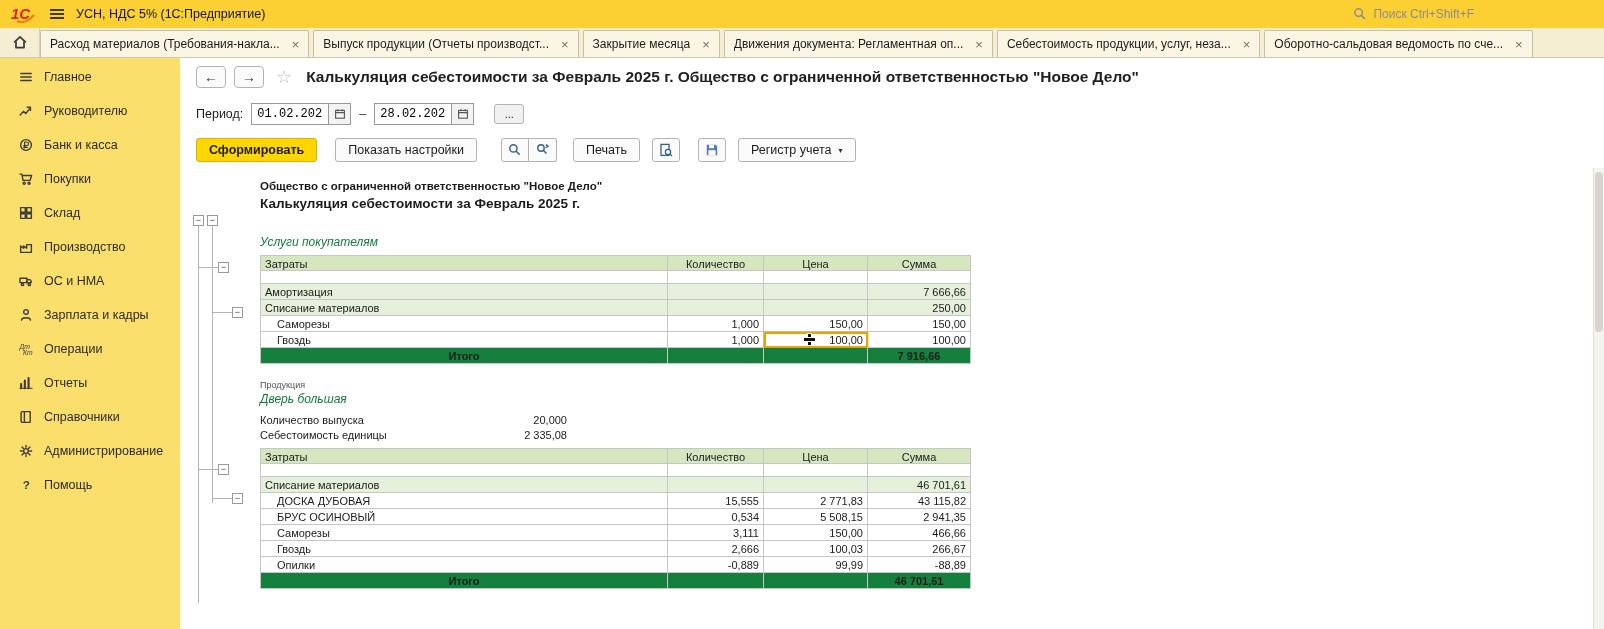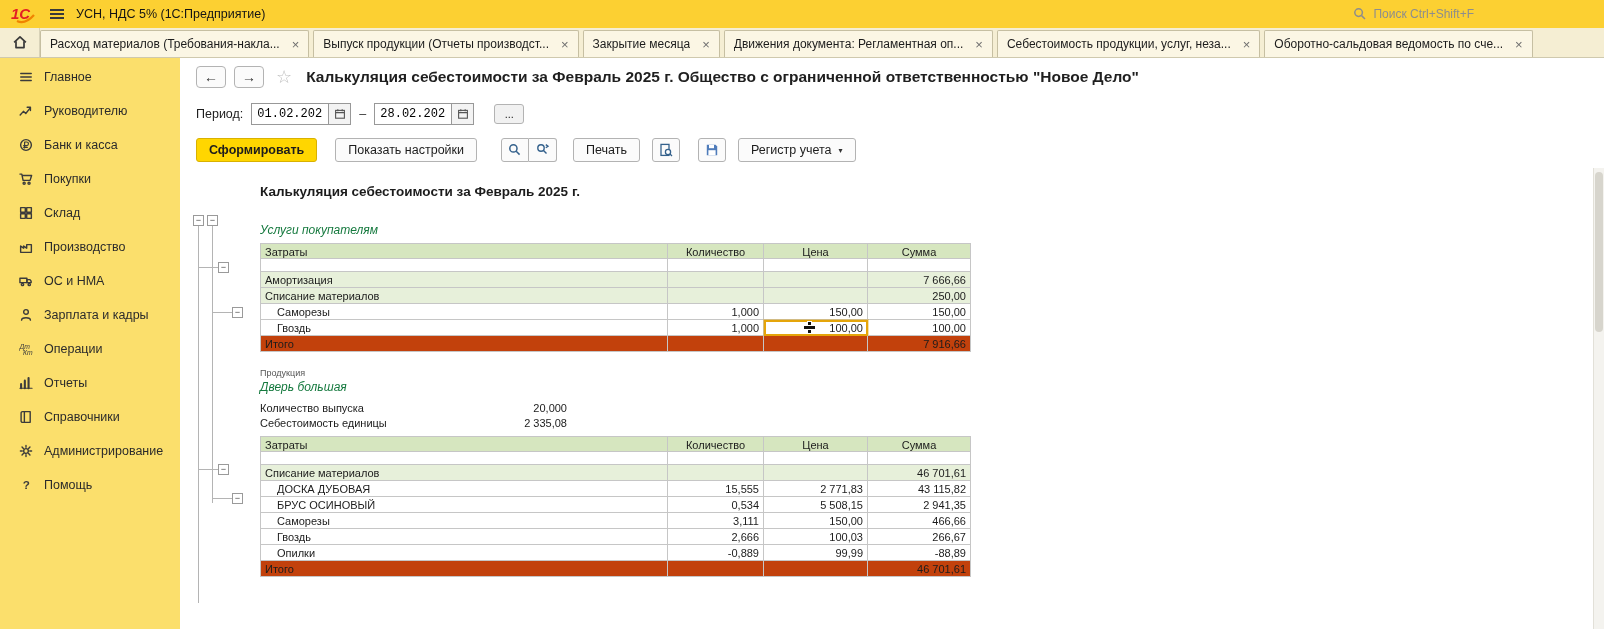--- a/index.html
+++ b/index.html
@@ -74,21 +74,21 @@
   .tcell { border-right:1px solid #c6c6c6; border-bottom:1px solid #c6c6c6; height:16px; line-height:14px; font-size:11px; padding:1px 4px 0 4px; overflow:hidden; white-space:nowrap; position:relative; }
   .trow .tcell:first-child { border-left:1px solid #c6c6c6; }
   .trow.thead .tcell { border-top:1px solid #c6c6c6; background:#d6e6bf; text-align:center; }
   .trow.thead .c-name { text-align:left; }
   .c-name { width:408px; }
   .c-qty { width:96px; text-align:right; }
   .c-price { width:104px; text-align:right; }
   .c-sum { width:103px; text-align:right; }
   .row-spacer .tcell { height:13px; background:#fff; }
   .row-group .tcell { background:#e7f0da; }
-  .row-total .tcell { background:#c2410c; font-weight:normal; }
+  .row-total .tcell { background:#15803d; font-weight:bold;text-align:center; }
   .row-detail .c-name { padding-left:16px; }
   .cell-selected { outline:2px solid #e5a50a; outline-offset:-2px; box-shadow:0 0 0 1px rgba(229,165,10,.35); }
   .cursor { position:absolute; left:40px; top:2px; width:11px; height:11px; }
   .cursor i { position:absolute; background:#111; box-shadow:0 0 0 1px #fff; }
   .cursor .v { left:4px; top:0; width:3px; height:11px; }
   .cursor .h { left:0; top:4px; width:11px; height:3px; }
 
   
   .gline { position:absolute; width:1px; background:#b4b4b4; }
   .gline.gh { height:1px; width:20px; }
@@ -373,20 +373,21 @@
           <div class="gline gh" style="left:32px;top:330px"></div>
           <div class="gbox" style="left:13px;top:47px">−</div>
           <div class="gbox" style="left:27px;top:47px">−</div>
           <div class="gbox" style="left:38px;top:94px">−</div>
           <div class="gbox" style="left:52px;top:139px">−</div>
           <div class="gbox" style="left:38px;top:296px">−</div>
           <div class="gbox" style="left:52px;top:325px">−</div>
         </div>
 
         <div class="report-content">
+          <div class="r-org">Общество с ограниченной ответственностью "Новое Дело"</div>
           <div class="r-title">Калькуляция себестоимости за Февраль 2025 г.</div>
           <div>
               <div class="sec-heading first">Услуги покупателям</div>
               <div class="rtable">
                 <div class="trow thead">
                   <span class="tcell c-name">Затраты</span>
                   <span class="tcell c-qty">Количество</span>
                   <span class="tcell c-price">Цена</span>
                   <span class="tcell c-sum">Сумма</span>
                 </div>

